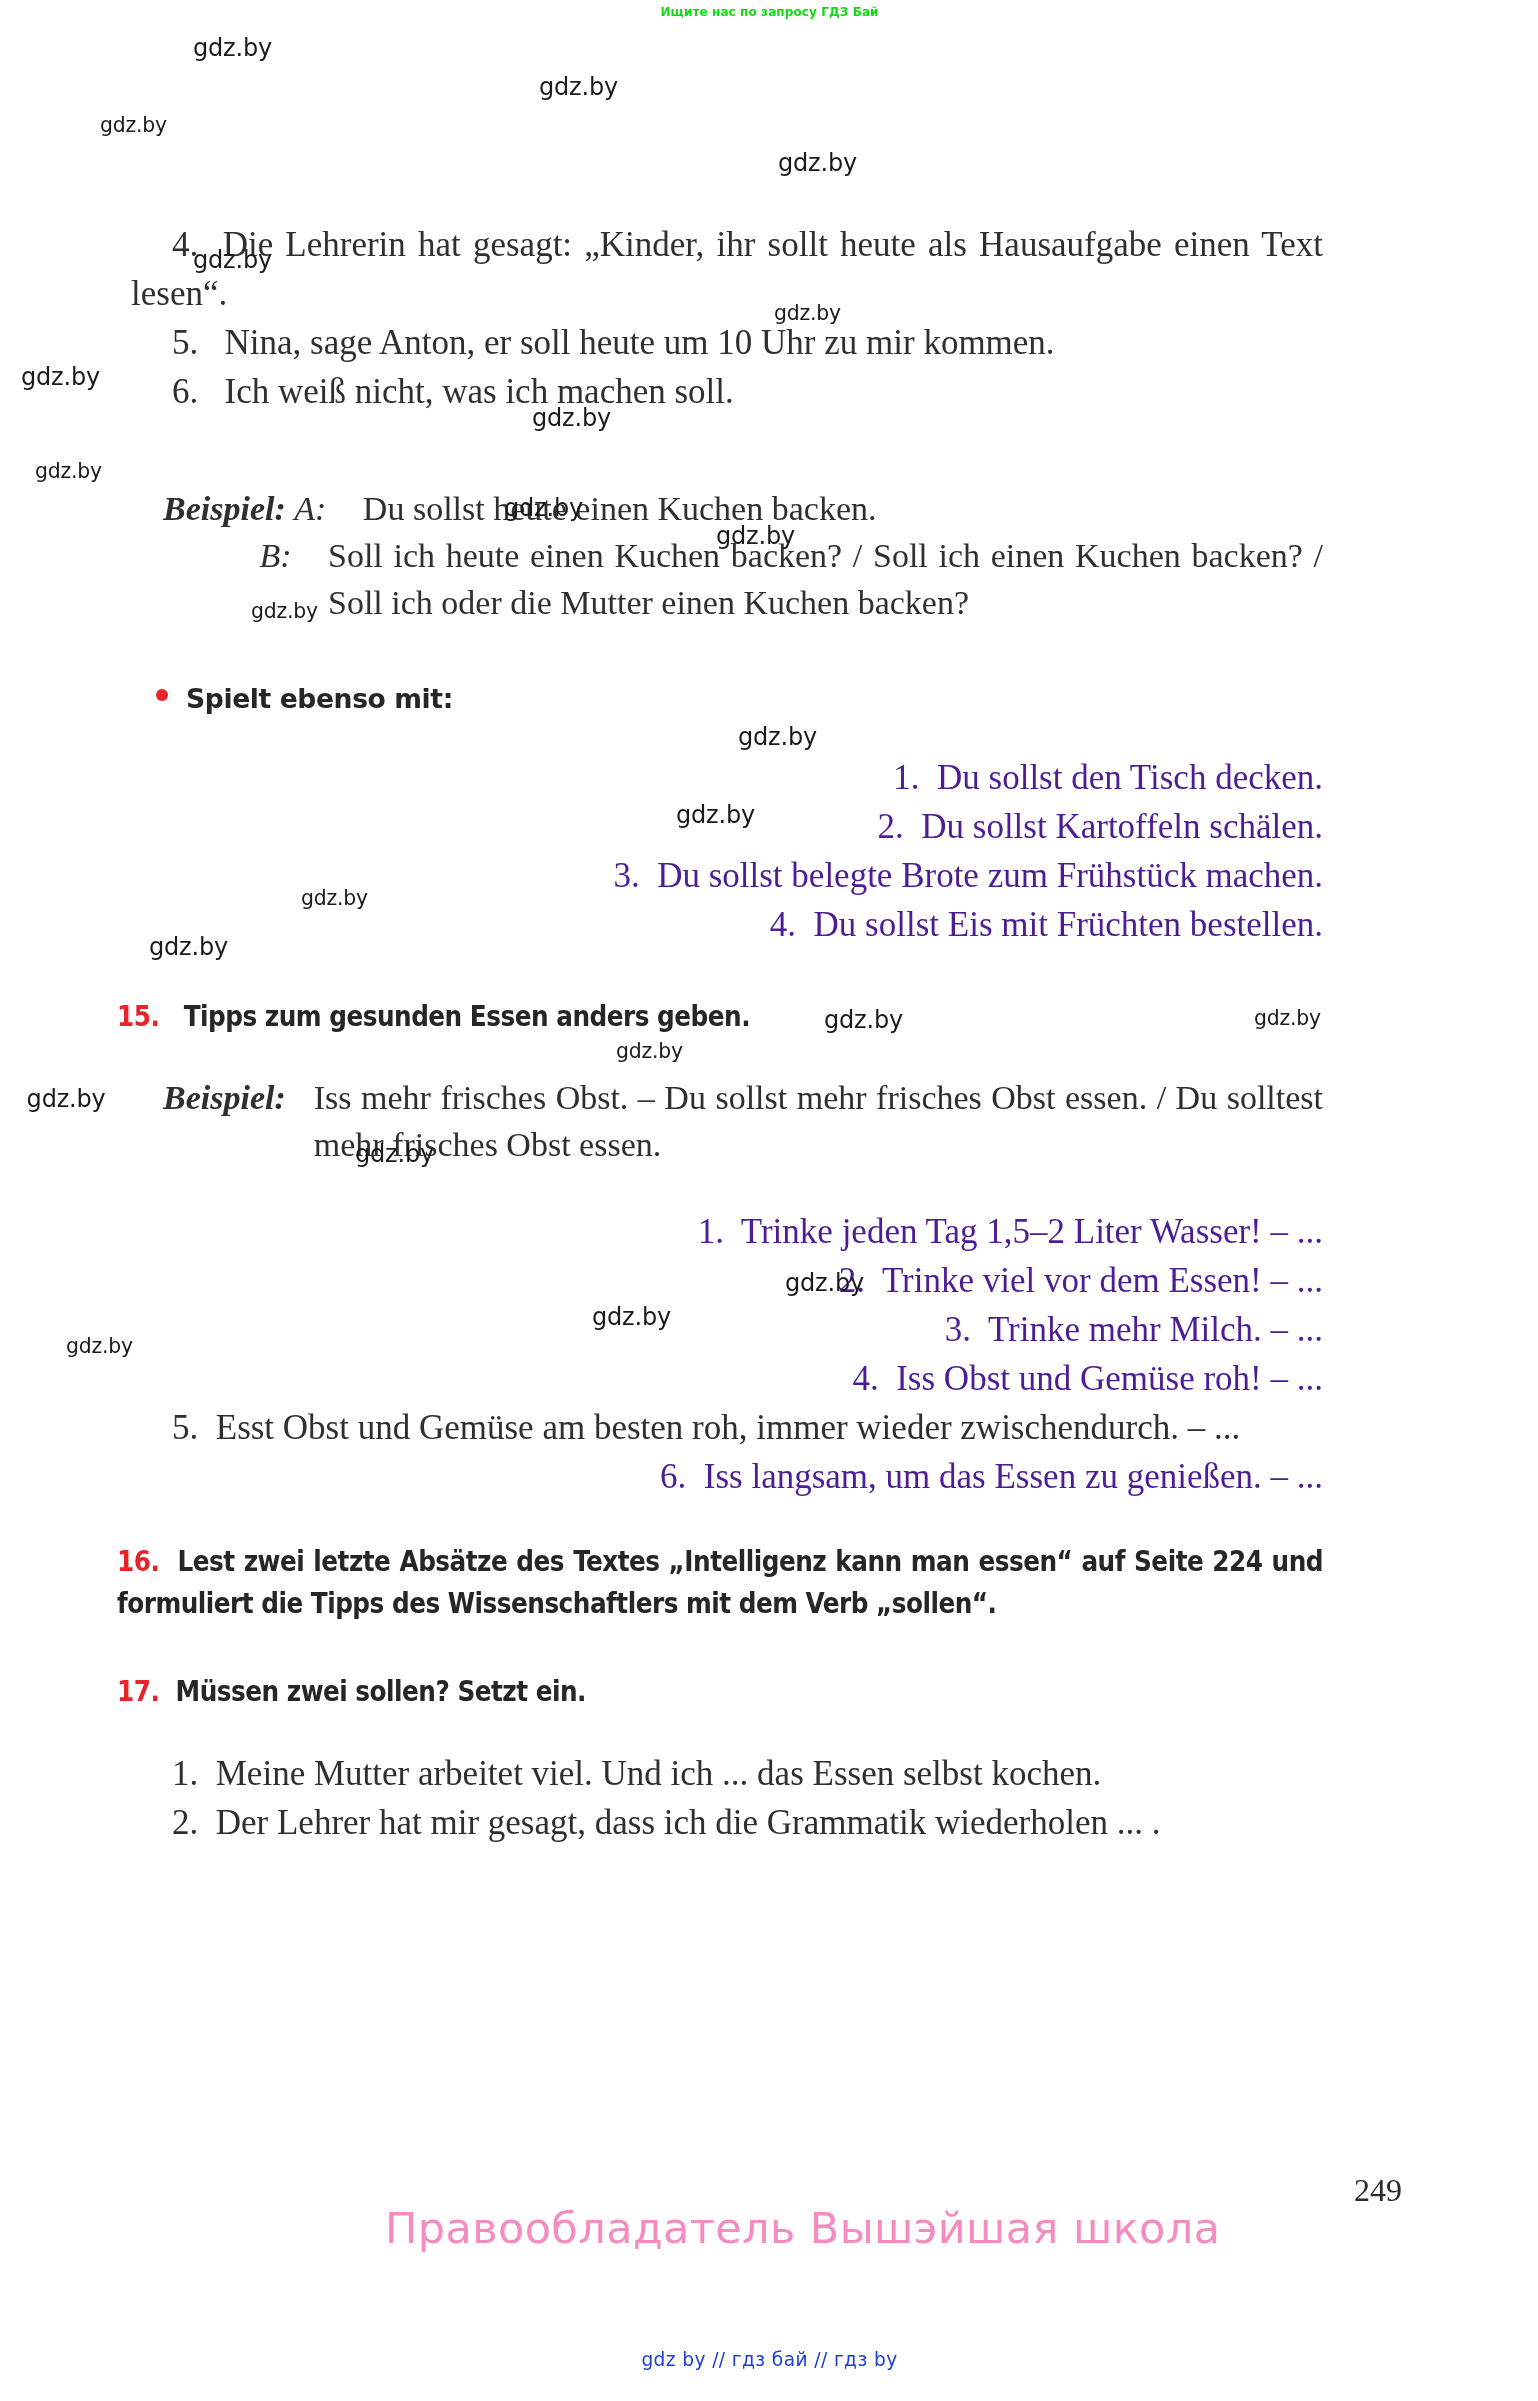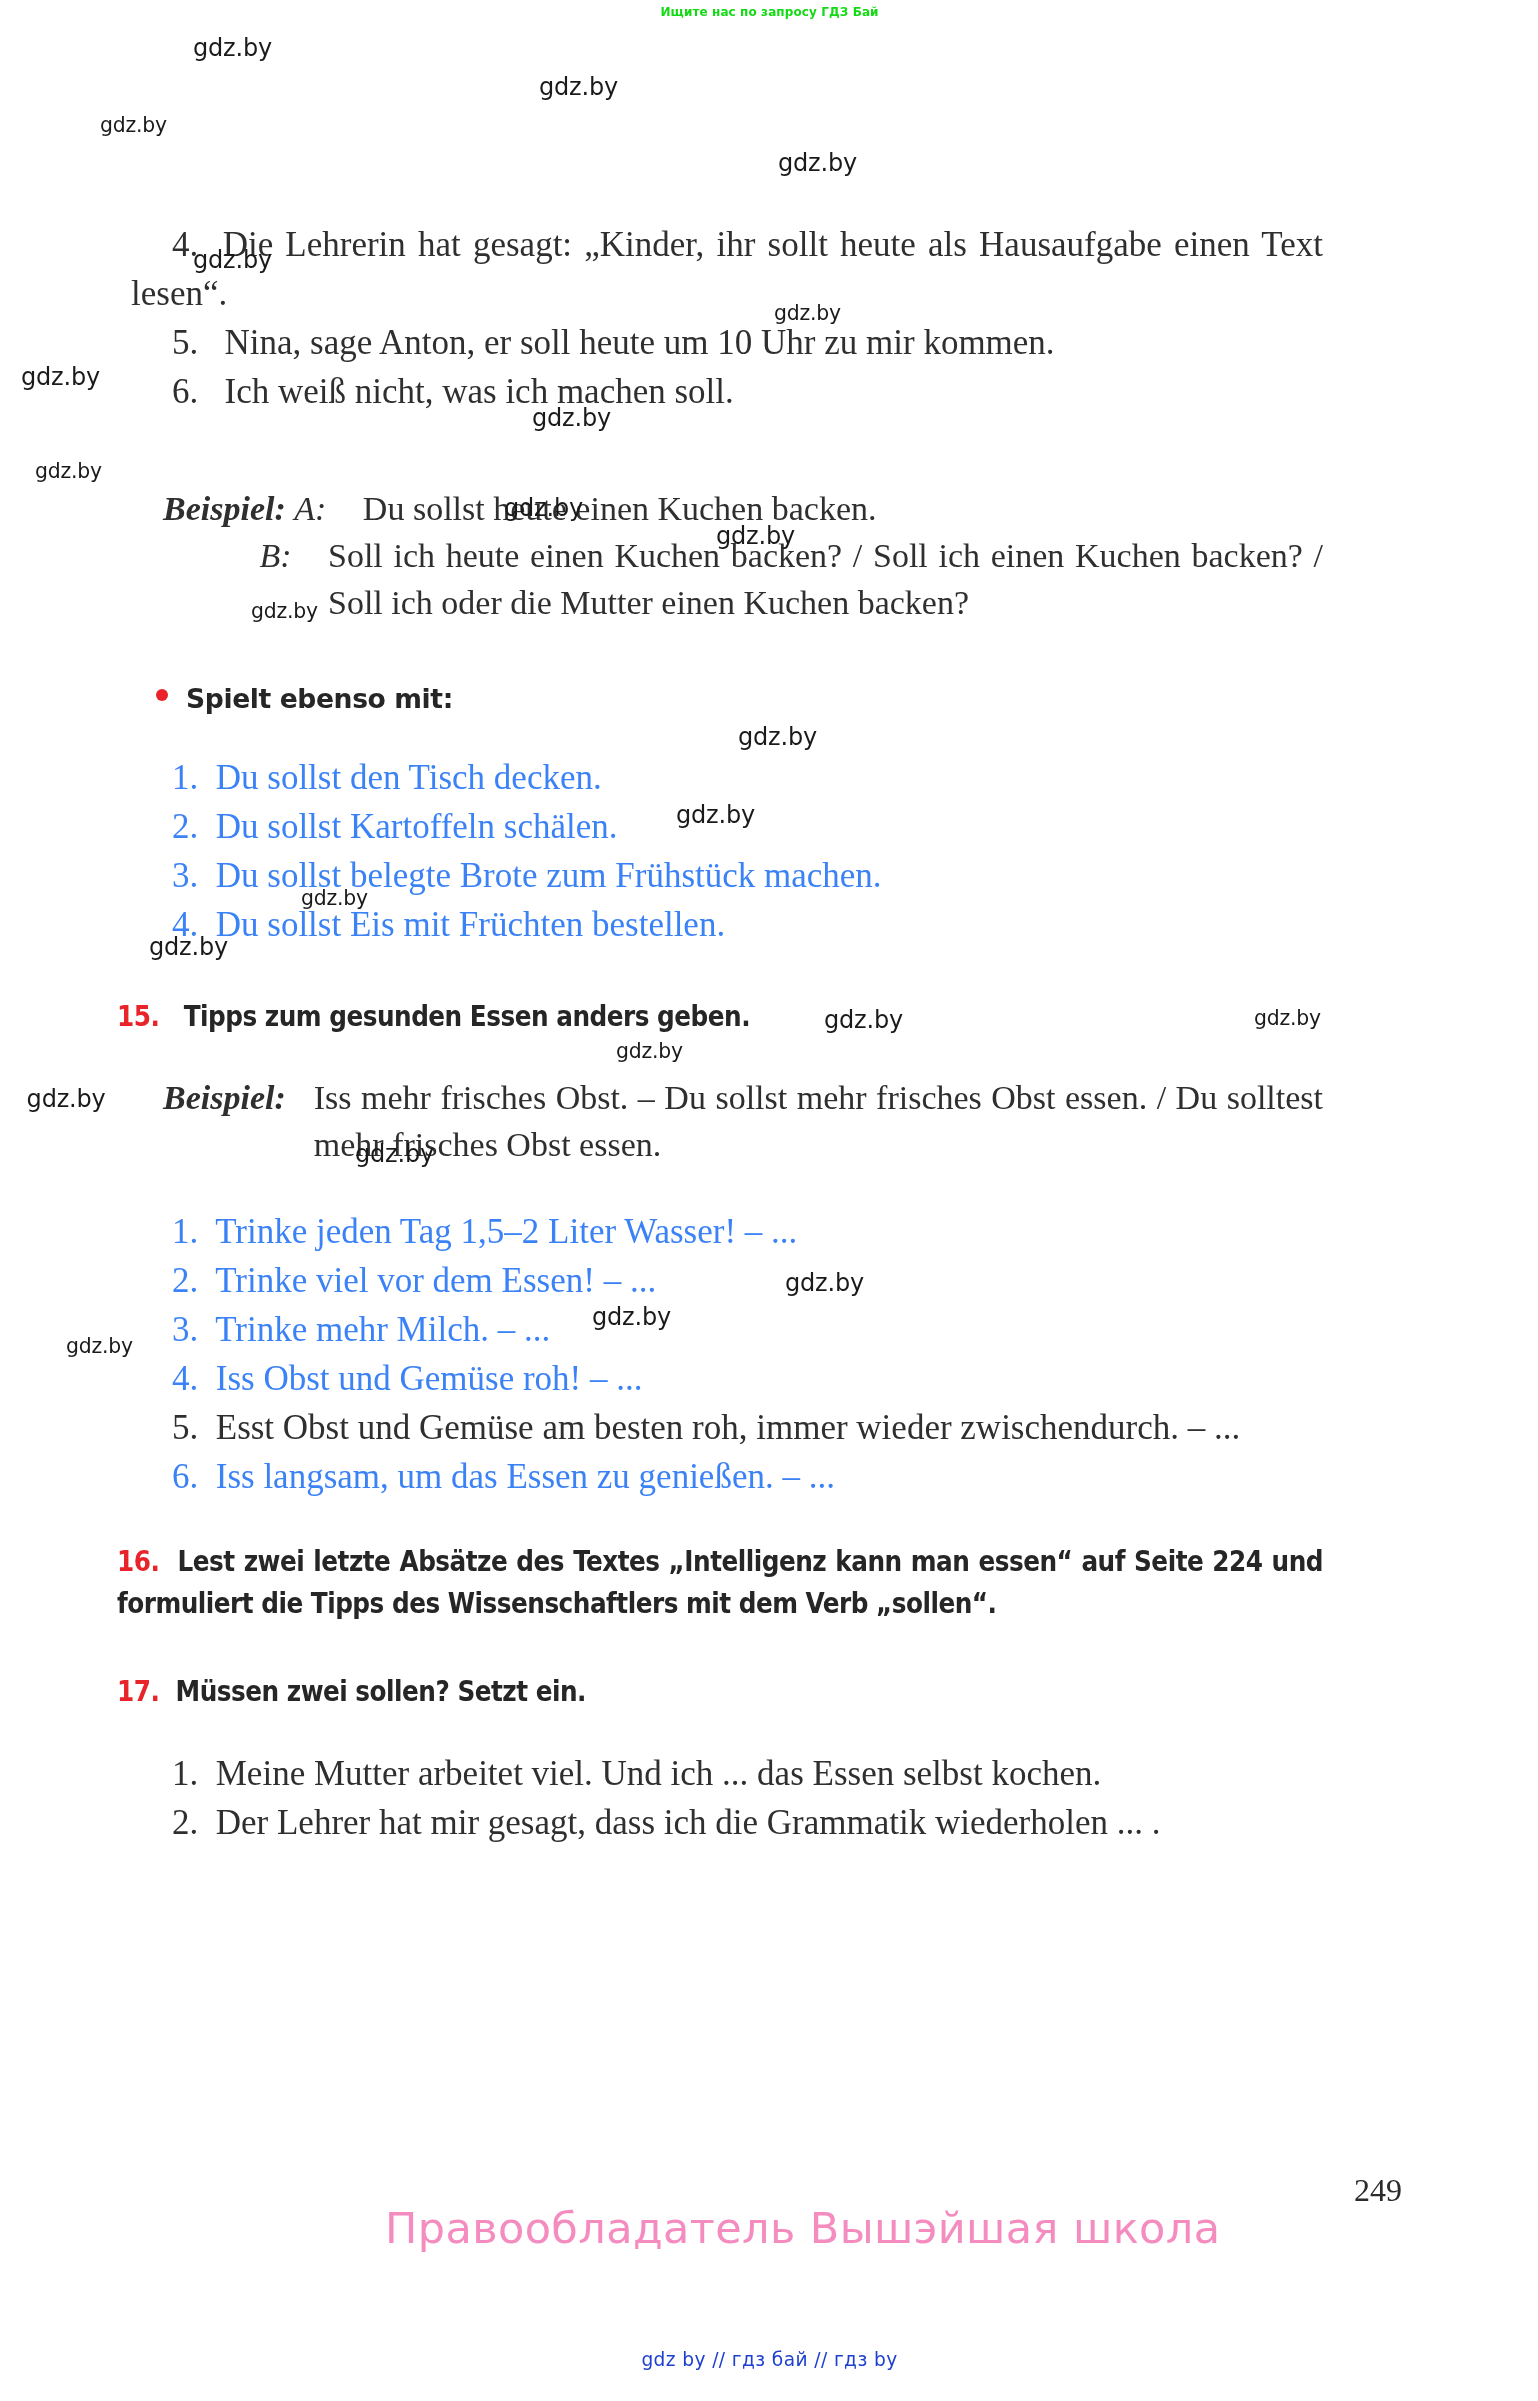--- a/index.html
+++ b/index.html
@@ -109,22 +109,22 @@
 
   .list {
     margin: 0;
     padding: 0;
     list-style: none;
   }
   .list .li {
     font-size: 35px;
     line-height: 49px;
     margin: 0;
-    color: #3b82f6;
-    text-align: left;
+    color: #4c1d95;
+    text-align: right;
     padding-left: 48px;
     text-indent: -48px;
     margin-left: 41px;
   }
 
   
   .ex {
     font-family: "DejaVu Sans", "Liberation Sans", sans-serif;
     font-size: 27.5px;
     font-weight: 700;

